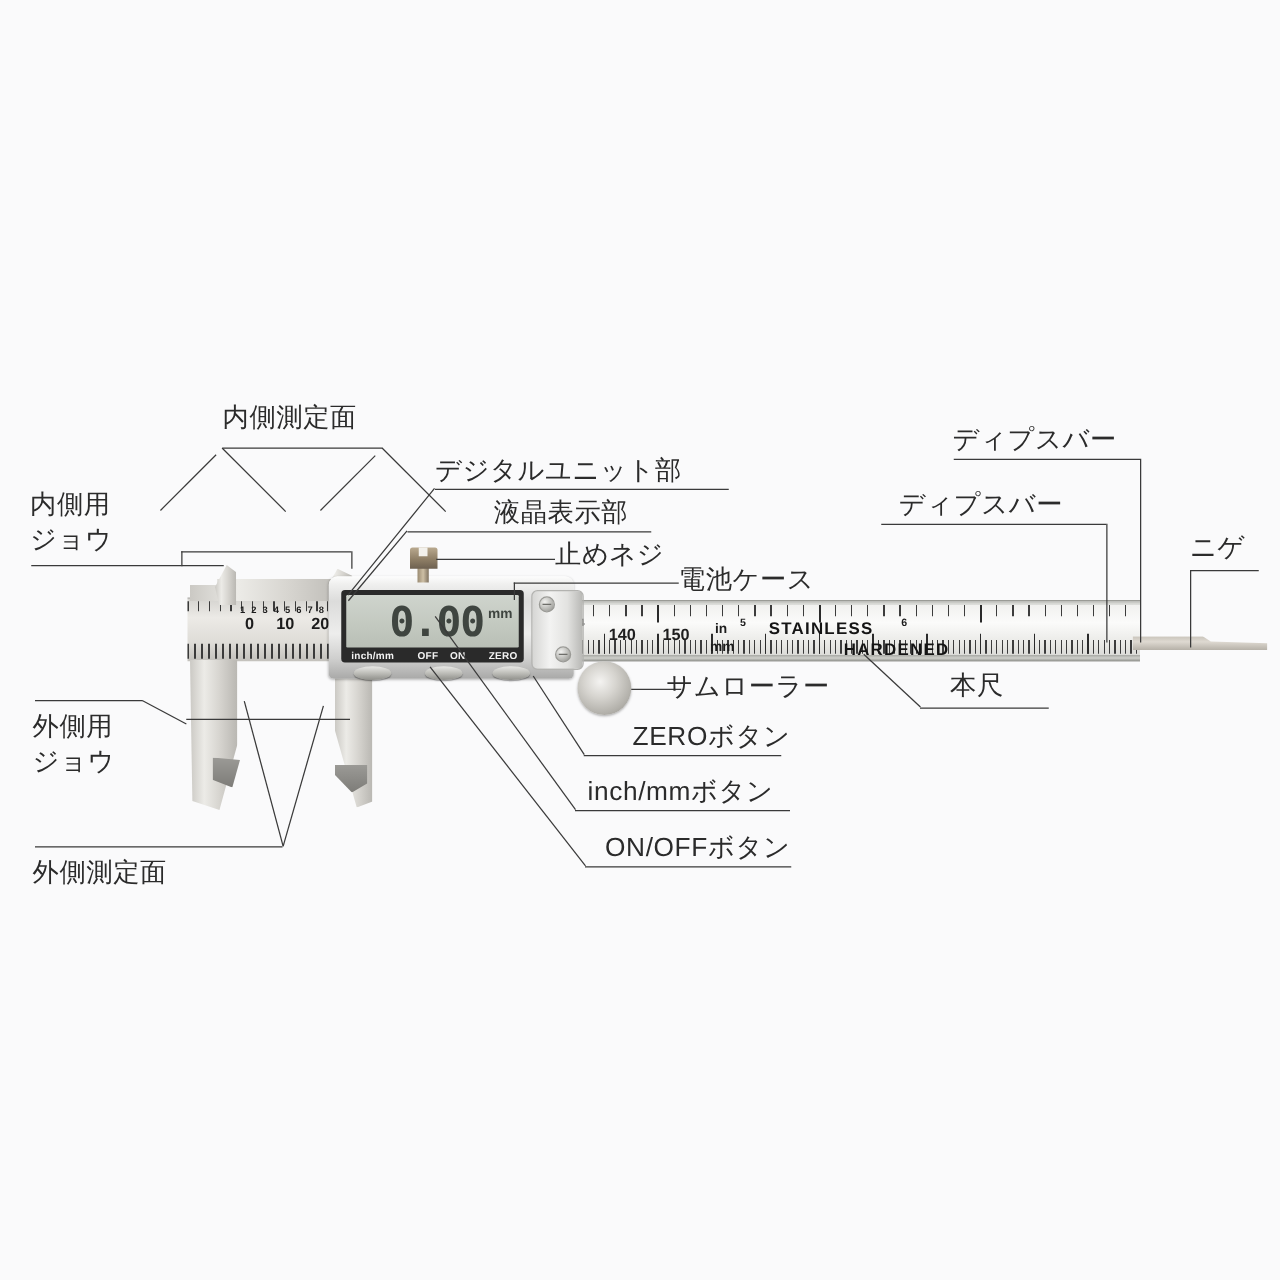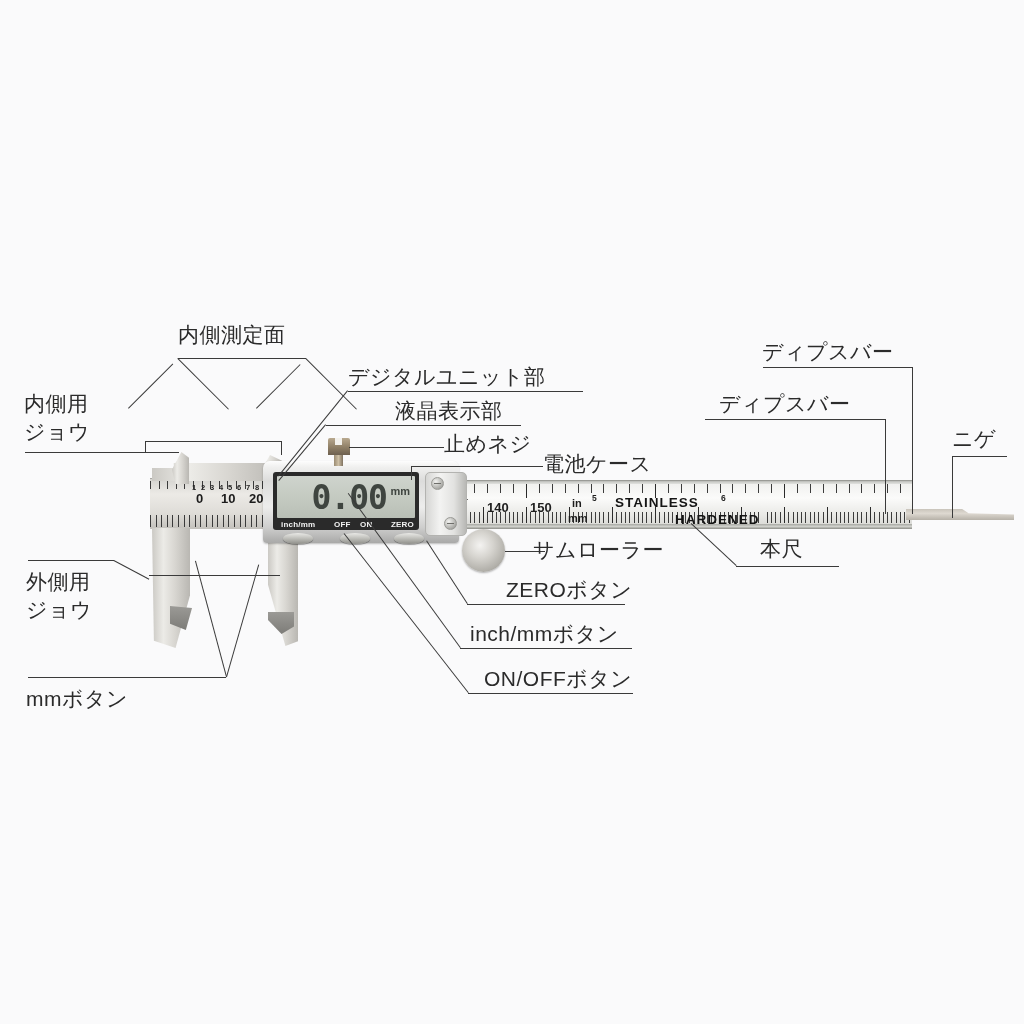--- a/index.html
+++ b/index.html
@@ -373,15 +373,15 @@
 
   <div class="lbl" style="left:743px; top:537px;margin-left:17px;">本尺</div>
 
   <div class="lbl" style="left:533px; top:538px;">サムローラー</div>
   <div class="lbl" style="left:506px; top:578px;">ZEROボタン</div>
   <div class="lbl" style="left:470px; top:622px;">inch/mmボタン</div>
   <div class="lbl" style="left:484px; top:667px;">ON/OFFボタン</div>
 
   <div class="lbl" style="left:26px; top:570px;">外側用</div>
   <div class="lbl" style="left:26px; top:598px;">ジョウ</div>
-  <div class="lbl" style="left:26px; top:687px;">mmボタン</div>
+  <div class="lbl" style="left:26px; top:687px;">外側測定面</div>
 
 </div>
 
 </body></html>

